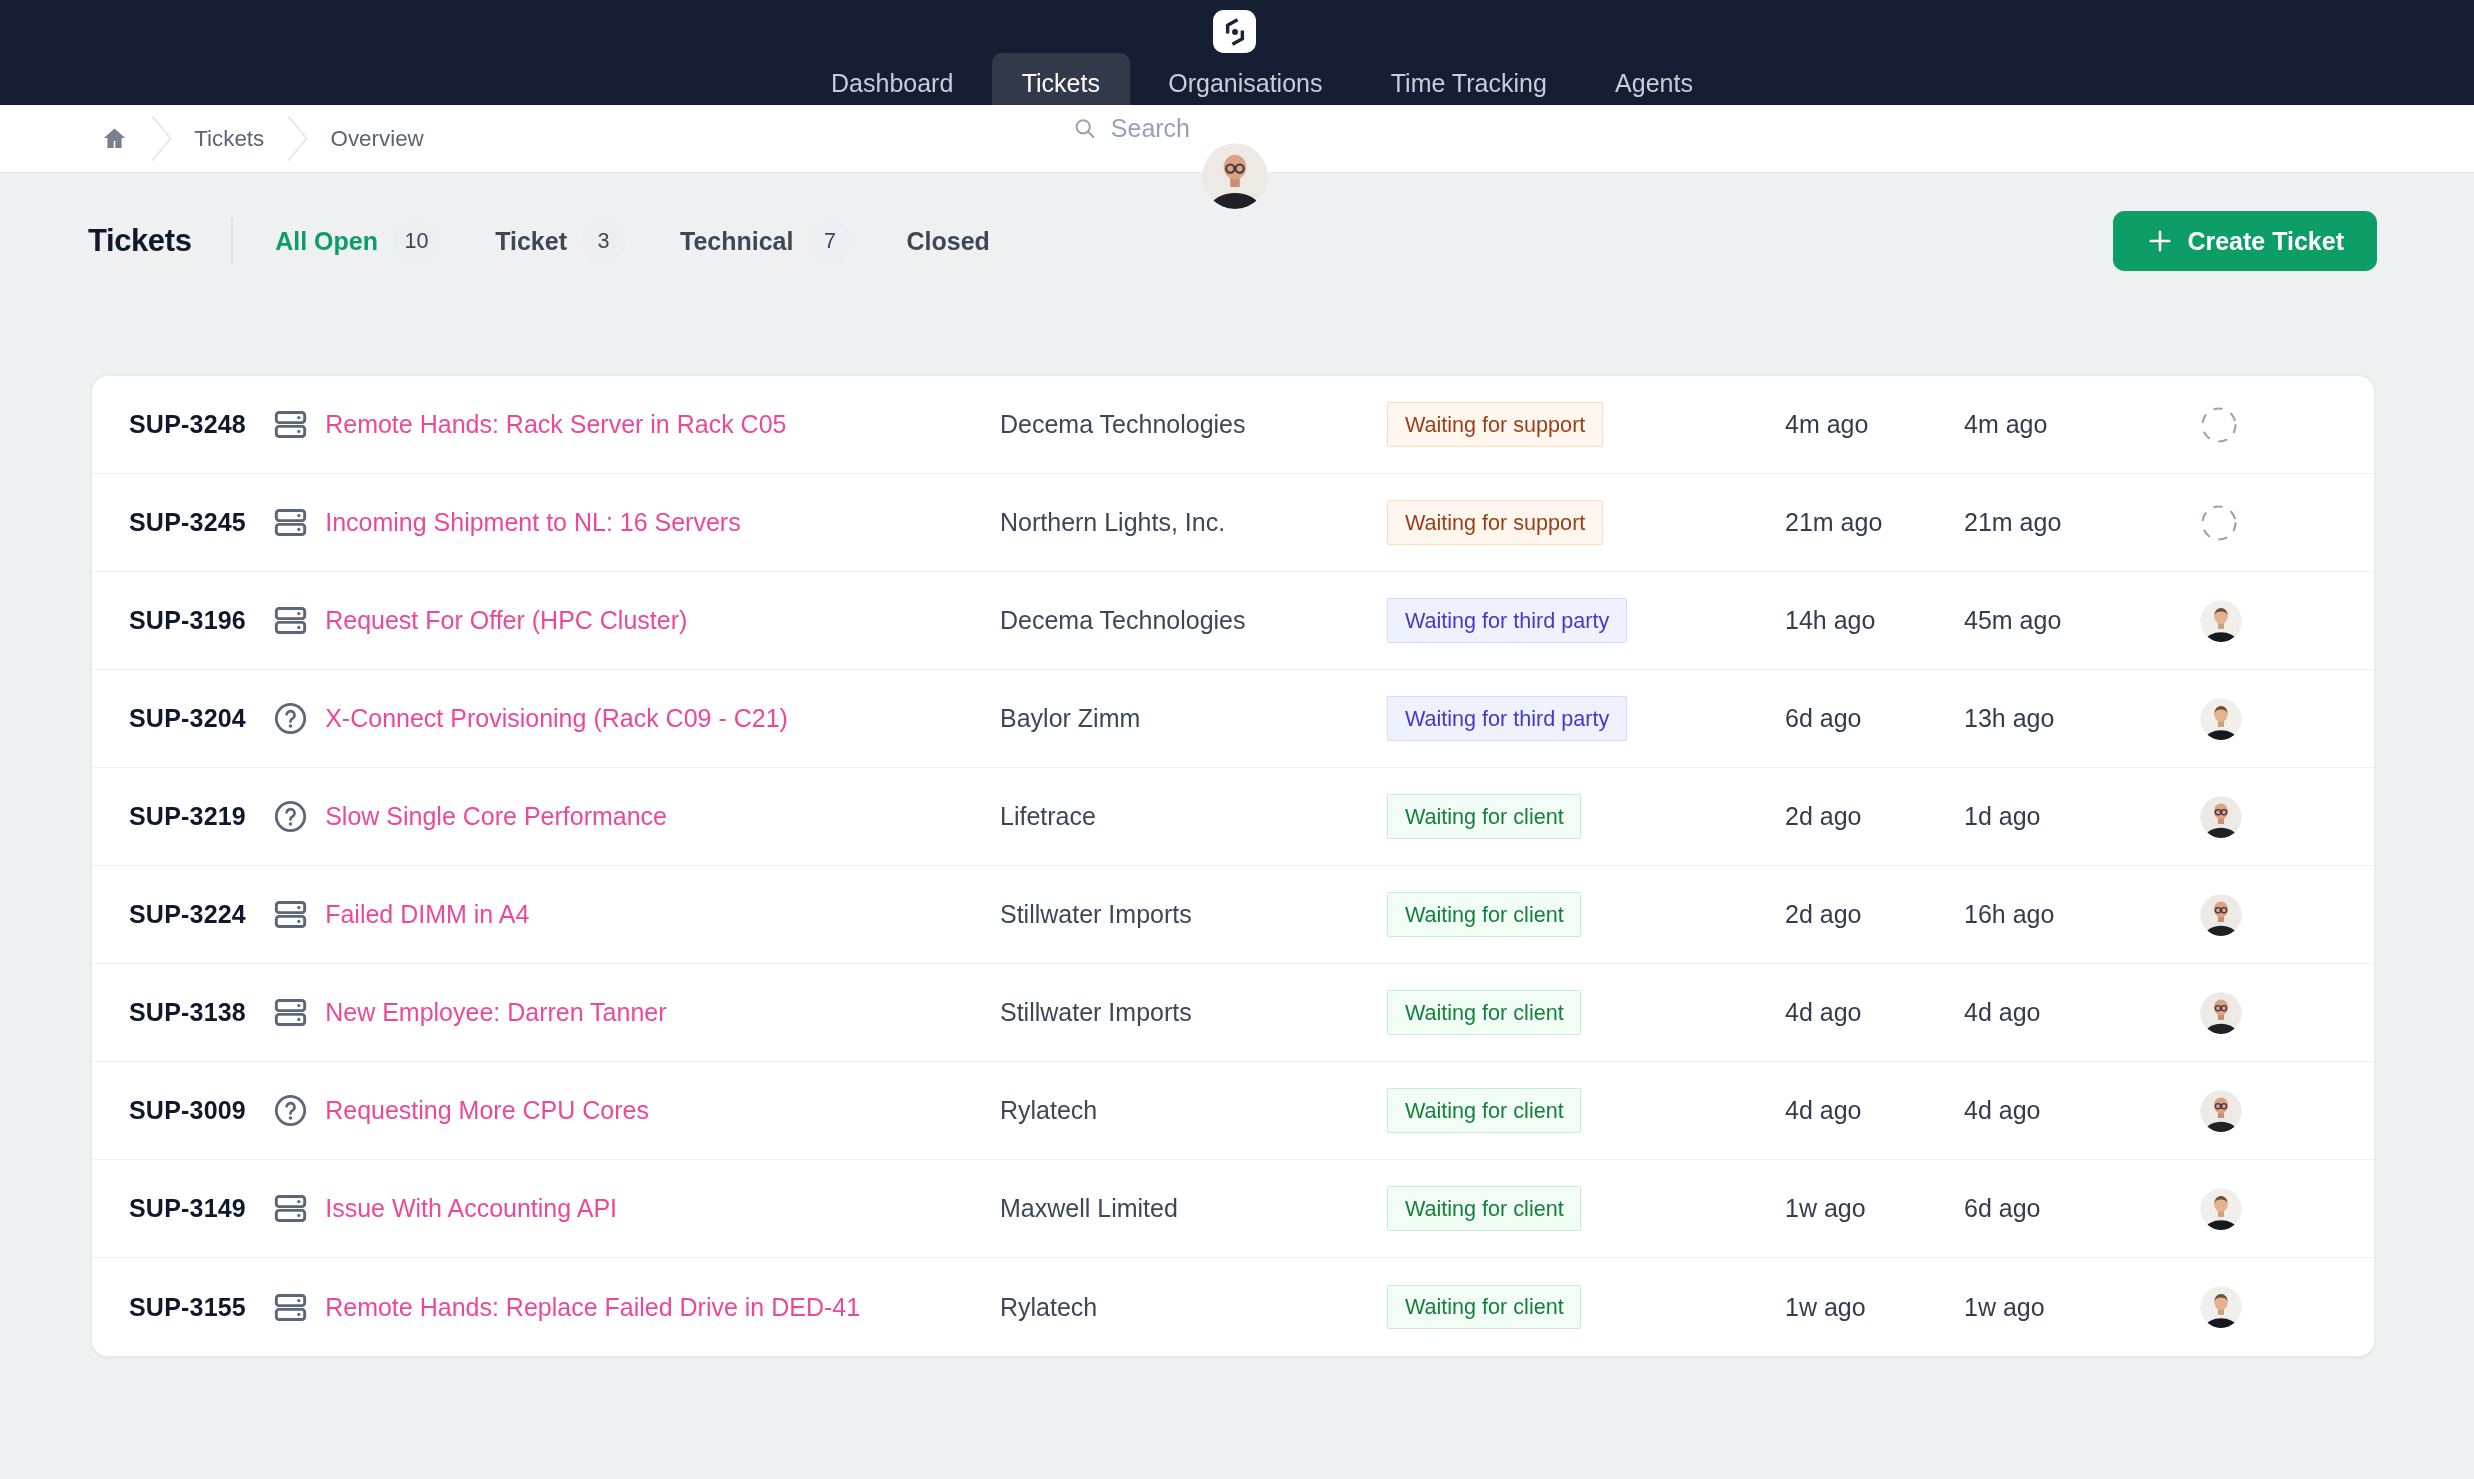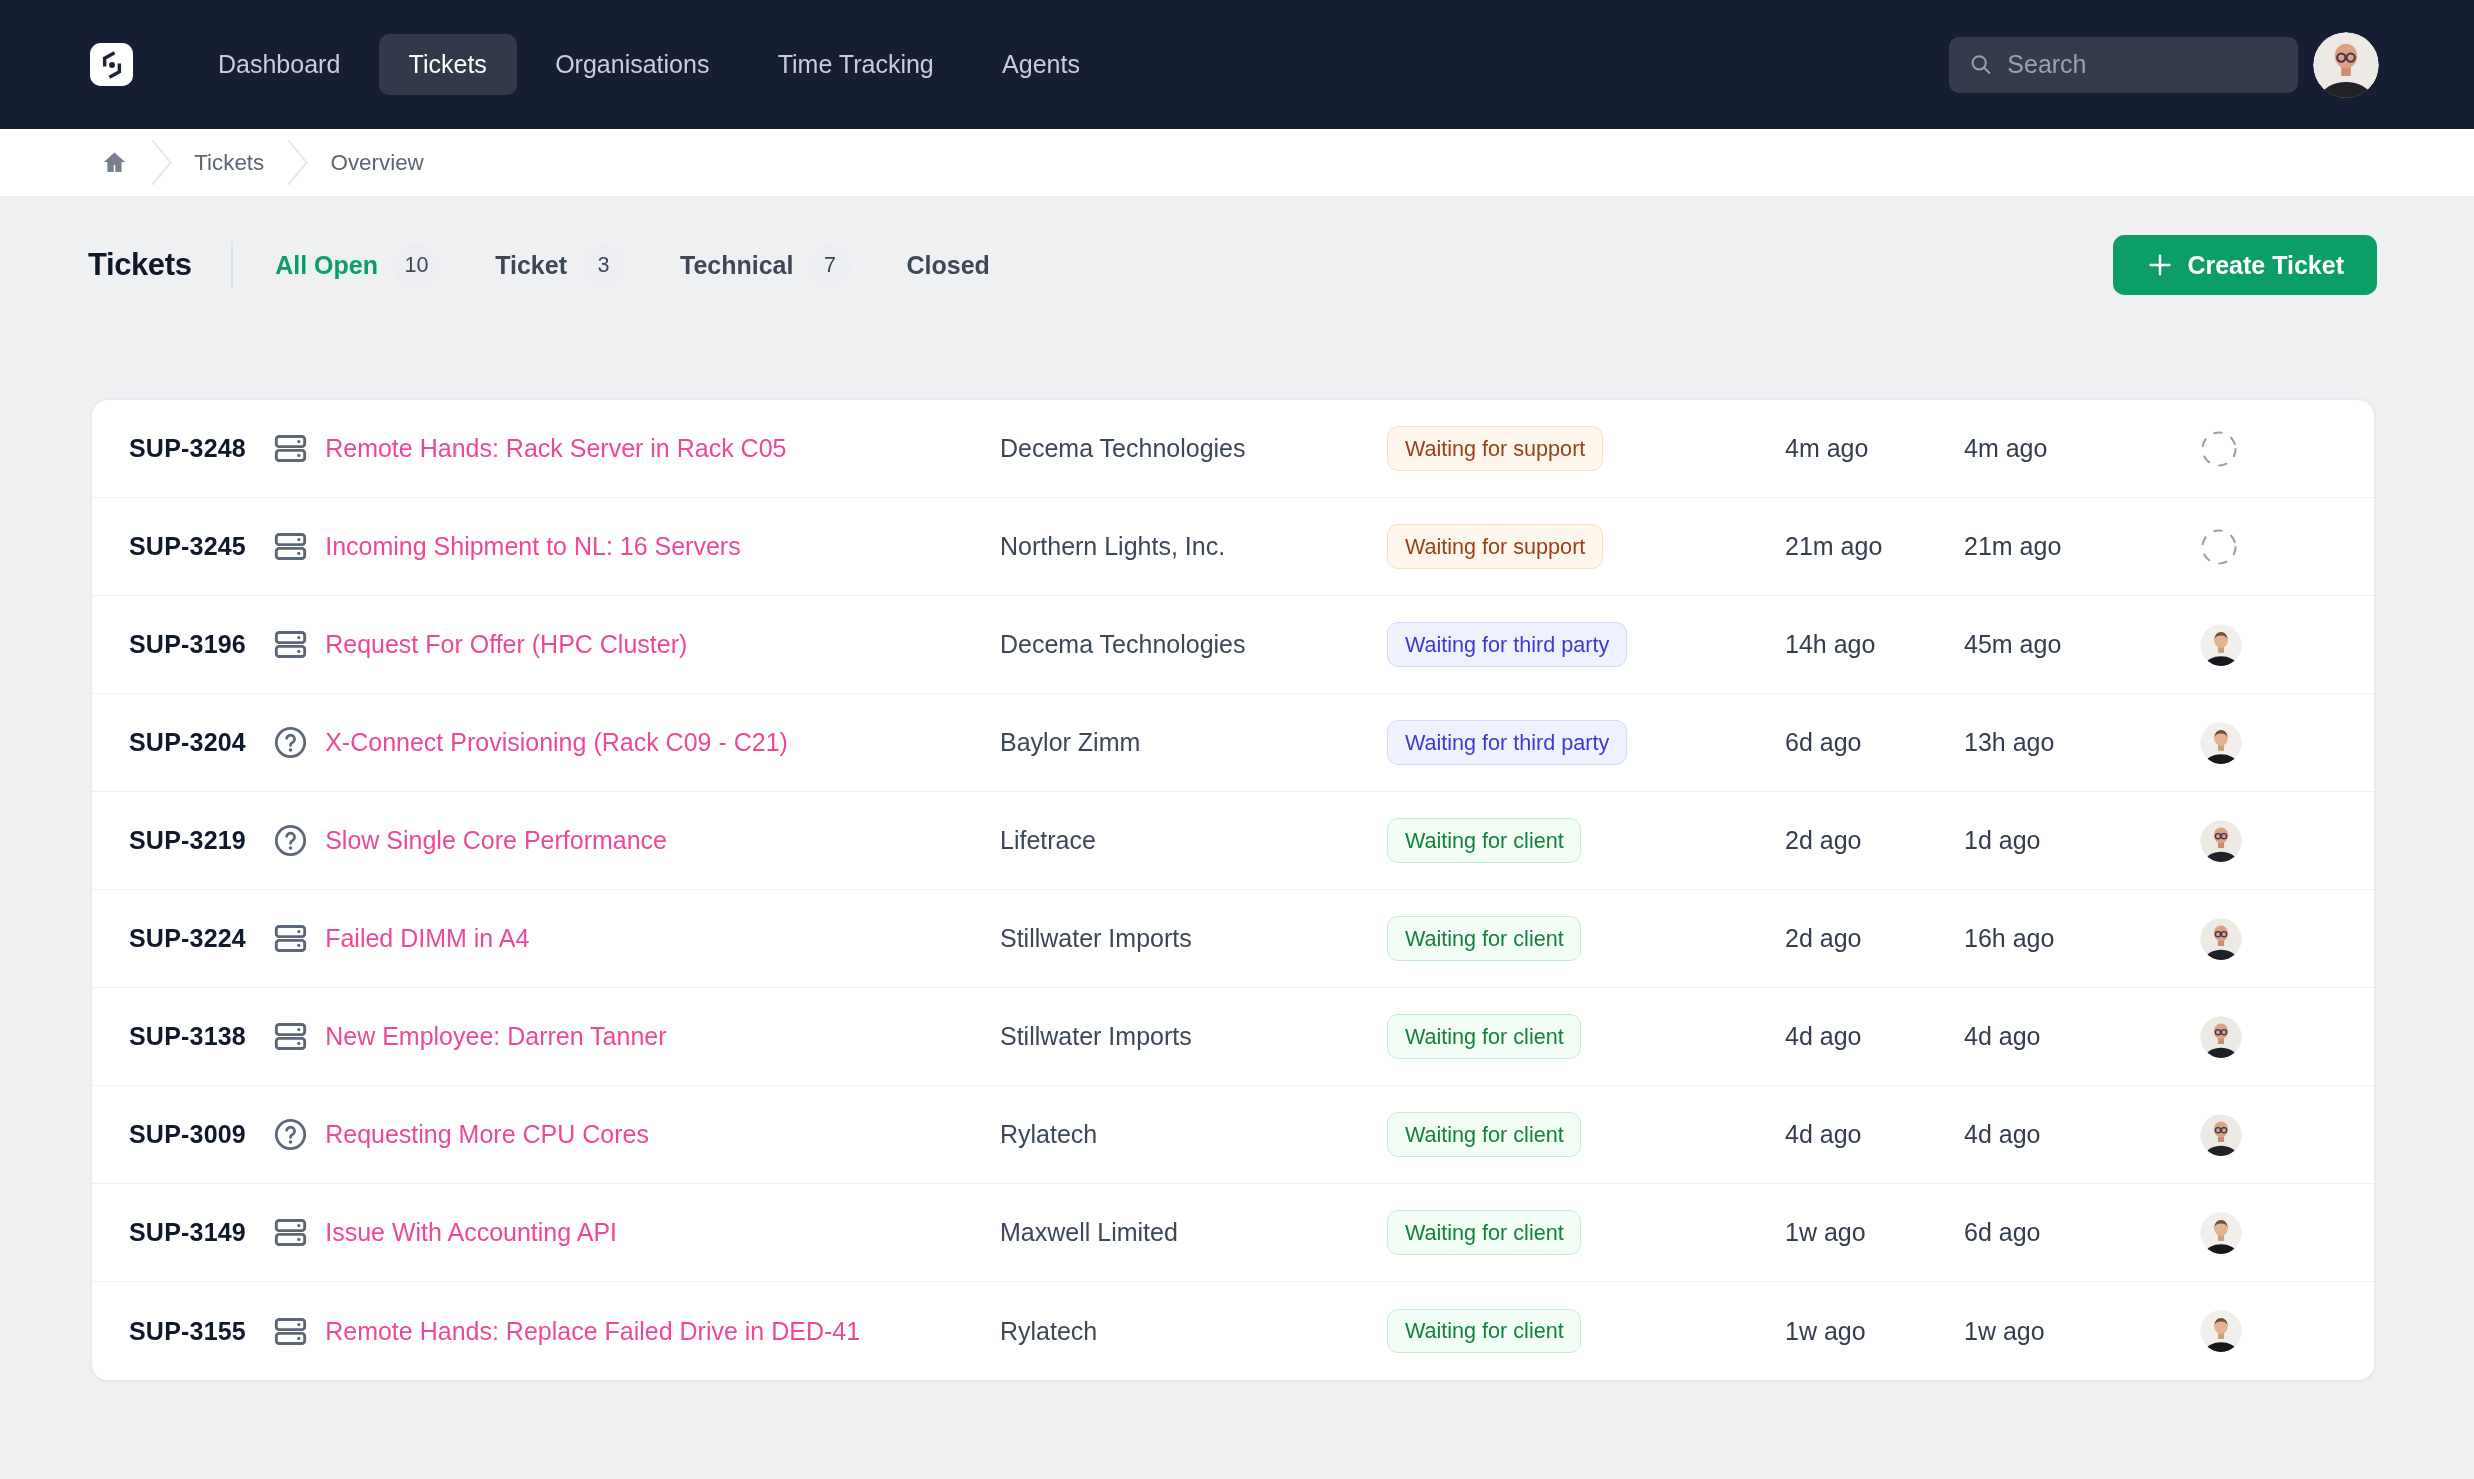--- a/index.html
+++ b/index.html
@@ -1,19 +1,19 @@
 <!DOCTYPE html>
 <html style="--accent: #0d9d66; --navbar-bg: #161e33;font-size:13.3px"><head>
 <meta charset="utf-8">
 <style>
   * { margin:0; padding:0; box-sizing:border-box; }
   html,body { width:2475px; height:1480px; font-family:"Liberation Sans", sans-serif; background:#eef0f2; overflow:hidden; }
 
   
-  .navbar { height:129px; background:var(--navbar-bg,#161e33); display:flex; align-items:center; padding:0 96px 0 90px; }
+  .navbar { height:105px; background:var(--navbar-bg,#161e33); display:flex; align-items:center; padding:10px 96px 0 90px;flex-direction:column; }
   .brand { width:43px; height:43px; background:#ffffff; border-radius:10.8px; display:flex; align-items:center; justify-content:center; flex:0 0 auto; }
   .nav-items { display:flex; align-items:center; margin-left:55px; gap:8.3px; }
   .nav-item { font-size:25px; color:#c6cddb; padding:16px 30px; border-radius:10px; cursor:pointer; white-space:nowrap; background:transparent; border:none; font-family:inherit; }
   .nav-item.active { color:#ffffff; background:rgba(255,255,255,0.12); }
   .nav-spacer { flex:1; }
   .searchbox { width:349px; height:56px; background:rgba(255,255,255,0.13); border-radius:10px; display:flex; align-items:center; padding:0 20px; gap:15px; margin-right:15px; }
   .searchbox input { background:transparent; border:none; outline:none; color:#e8ecf3; font-size:25px; width:100%; font-family:inherit; }
   .searchbox input::placeholder { color:#97a1b4; }
   .nav-avatar { width:66px; height:66px; border-radius:50%; overflow:hidden; flex:0 0 auto; cursor:pointer; }
 
@@ -38,21 +38,21 @@
   .thead, .trow { display:grid; grid-template-columns:871px 384px 393px 179px 244px 1fr; padding:0 37px; align-items:center; }
   .thead { height:77px; background:#f8fafc; border-bottom:0.8px solid #e7eaee; }
   .th { font-size:24px; font-weight:700; color:#1a2232; }
   .trow { height:98px; border-bottom:0.8px solid #eef0f3; cursor:pointer; }
   .trow:last-child { border-bottom:none; }
   .cell-ticket { display:flex; align-items:center; gap:16.6px; min-width:0; }
   .ticket-id { font-size:25px; font-weight:700; color:#10182b; min-width:126px; letter-spacing:0.2px; }
   .ticket-icon { width:37px; height:37px; flex:0 0 auto; display:flex; align-items:center; justify-content:center; }
   .ticket-title { font-size:25px; color:#ec4899; white-space:nowrap; overflow:hidden; text-overflow:ellipsis; }
   .cell-org { font-size:25px; color:#3c4757; }
-  .badge { display:inline-flex; align-items:center; font-size:21.6px; font-weight:500; padding:8.3px 16.6px; border-radius:11px; border:1.7px solid; white-space:nowrap; justify-self:start; margin-left:3.3px; }
+  .badge { display:inline-flex; align-items:center; font-size:21.6px; font-weight:500; padding:8.3px 16.6px; border-radius:2px; border:1.7px solid; white-space:nowrap; justify-self:start; margin-left:3.3px; }
   .cell-time { font-size:25px; color:#333d4d;margin-left:8px; }
   .cell-assignee { display:flex; align-items:center; }
   .row-avatar { width:42px; height:42px; border-radius:50%; overflow:hidden; }
   .unassigned { width:38px; height:38px; }
 
   svg { display:block; }
 </style>
 </head>
 <body>
 

